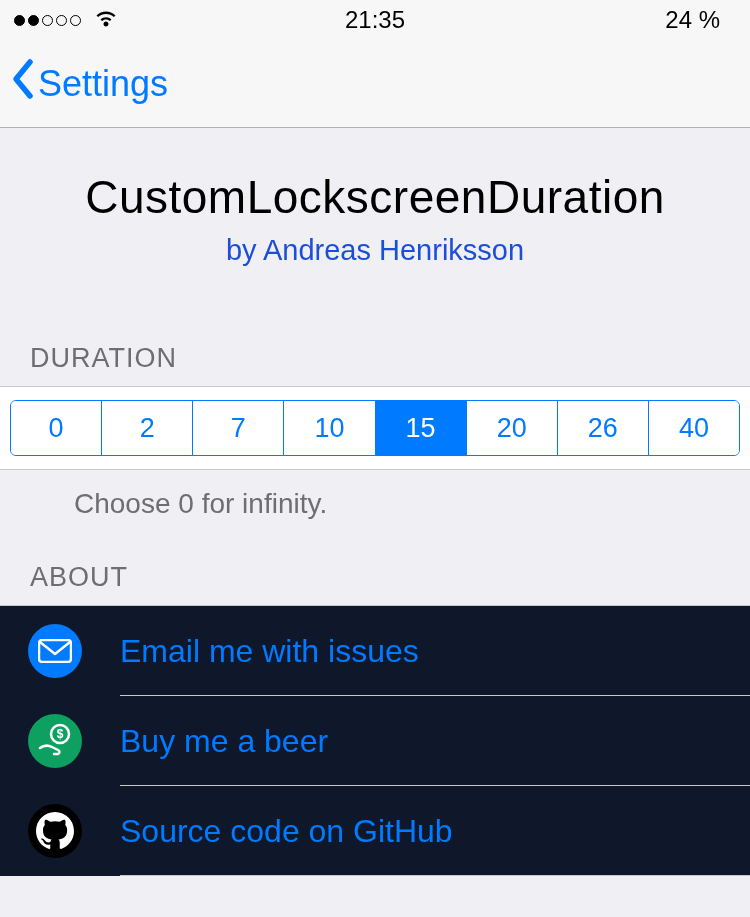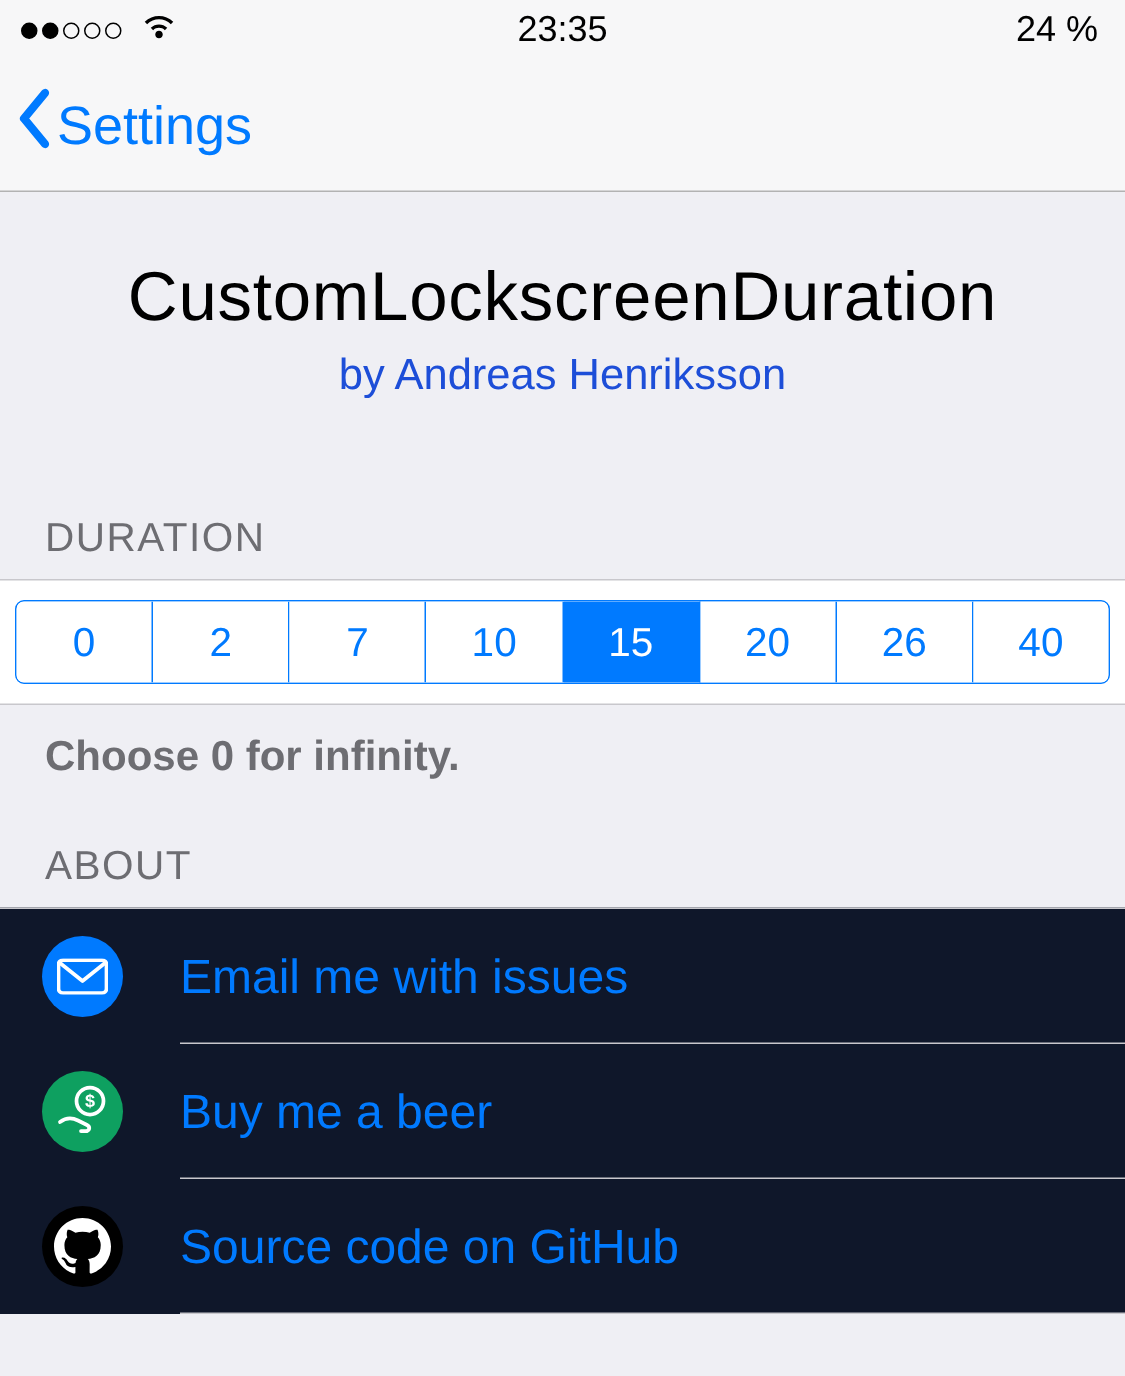--- a/index.html
+++ b/index.html
@@ -29,21 +29,21 @@
     }
     .status-left {
       position: absolute;
       left: 14px;
       display: flex;
       align-items: center;
       gap: 4px;
     }
     .status-right {
       position: absolute;
-      right: 18px;
+      right: 30px;
     }
     .signal-dots {
       display: flex;
       gap: 3px;
       align-items: center;
     }
     .dot {
       width: 11px;
       height: 11px;
       border-radius: 50%;
@@ -136,21 +136,22 @@
     .segment.selected {
       background: #007aff;
       color: #fff;
     }
 
     
     .section-footer {
       padding: 18px 30px 10px;
       font-size: 28px;
       color: #6d6d72;
-      font-weight: 700;
+      font-weight: 400;
+      margin-left: 44px;
     }
 
     
     .cell-group {
       background: #0f172a;
       border-top: 1px solid #c8c7cc;
     }
     .cell {
       height: 90px;
       display: flex;
@@ -196,21 +197,21 @@
       <span class="dot"></span>
       <span class="dot"></span>
       <span class="dot"></span>
     </span>
     <span class="wifi-icon">
       <svg width="26" height="20" viewBox="0 0 26 20">
         <path d="M13 18.5 c-1.4 0 -2.5 -1.1 -2.5 -2.5 s1.1 -2.5 2.5 -2.5 s2.5 1.1 2.5 2.5 s-1.1 2.5 -2.5 2.5 z M7.5 11.5 c3 -3 8 -3 11 0 l-1.6 1.6 c-2.1 -2.1 -5.7 -2.1 -7.8 0 z M3.5 7.5 c5.2 -5.2 13.8 -5.2 19 0 l-1.6 1.6 c-4.3 -4.3 -11.5 -4.3 -15.8 0 z" fill="#000"></path>
       </svg>
     </span>
   </div>
-  <span>23:35</span>
+  <span>21:35</span>
   <span class="status-right">24 %</span>
 </div>
 
 <div class="nav-bar">
   <div class="back-button">
     <span class="back-chevron">
       <svg width="26" height="42" viewBox="0 0 26 42">
         <polyline points="20,4 6,21 20,38" fill="none" stroke="#007aff" stroke-width="5.5" stroke-linecap="round" stroke-linejoin="round"></polyline>
       </svg>
     </span>

